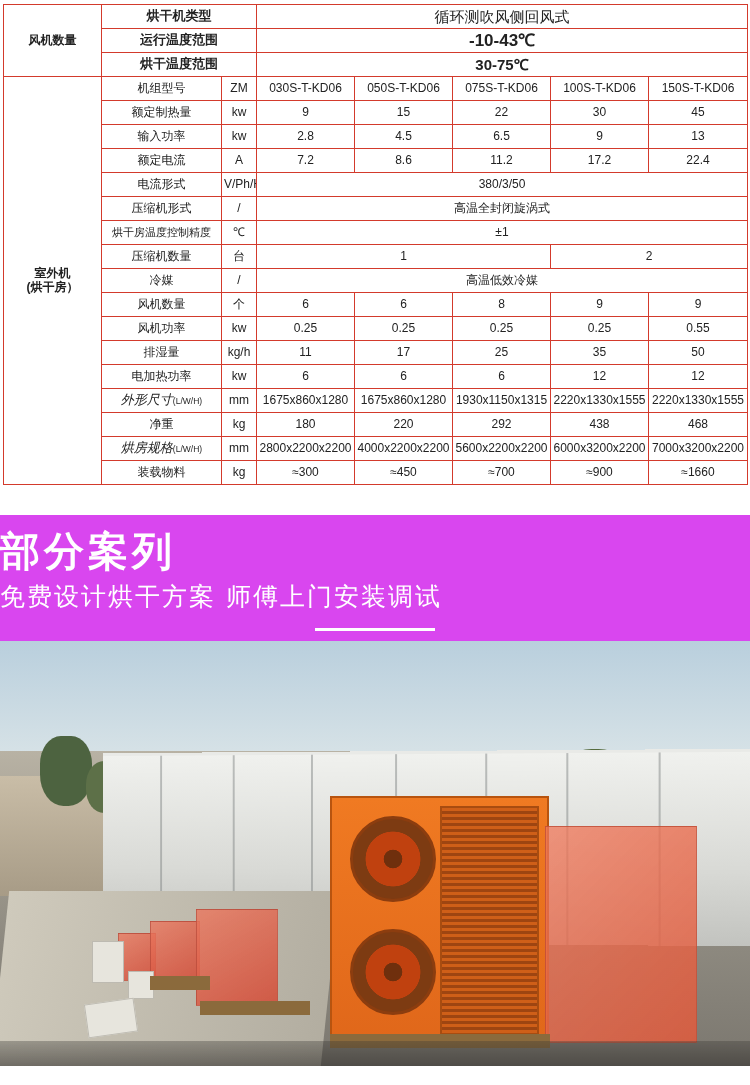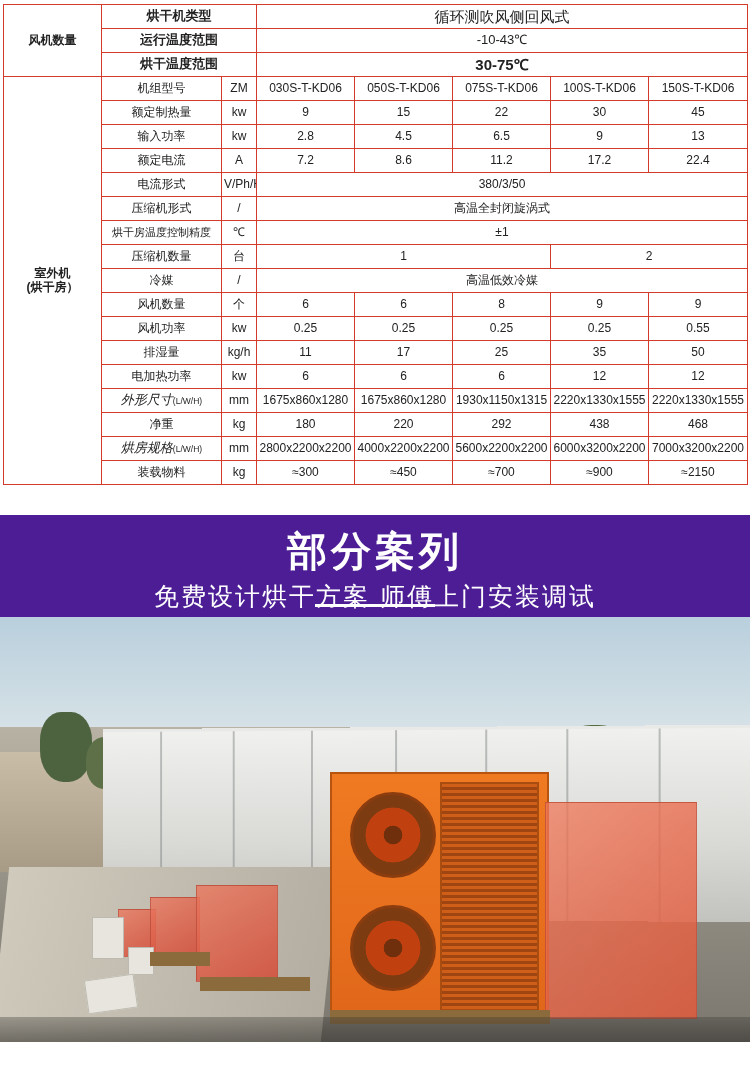--- a/index.html
+++ b/index.html
@@ -76,24 +76,23 @@
     font-size: 9px;
   }
   .lbl-main { font-size: 13px; font-style: italic; }
   .lbl-sub  { font-size: 8.5px; vertical-align: baseline; }
 
   
   .banner {
     position: relative;
     margin-top: 30px;
     width: 750px;
-    height: 102px;
-    background: #4c1d95;
+    height: 126px;
+    background: #d946ef;
     color: #ffffff;
-    text-align: center;
     box-sizing: border-box;
   }
   .banner-title {
     padding-top: 13px;
     font-size: 40px;
     font-weight: bold;
     letter-spacing: 4px;
     line-height: 1.15;
     font-family: "DejaVu Sans", sans-serif;
   }
@@ -225,21 +224,21 @@
       </colgroup>
       <tbody>
 
         <tr>
           <td class="blue-head" rowspan="3">风机数量</td>
           <td class="red-head small" colspan="2">烘干机类型</td>
           <td colspan="5" style="font-size:15px;font-weight:normal;">循环测吹风侧回风式</td>
         </tr>
         <tr>
           <td class="red-head small" colspan="2">运行温度范围</td>
-          <td colspan="5" style="font-size:13px;font-weight:normal;">-10-43℃</td>
+          <td colspan="5" style="font-size:17px;font-weight:bold;">-10-43℃</td>
         </tr>
         <tr>
           <td class="red-head small" colspan="2">烘干温度范围</td>
           <td colspan="5" style="font-size:15px;font-weight:bold;">30-75℃</td>
         </tr>
 
         <tr>
           <td class="red-head" rowspan="19">
             <div>室外机</div>
             <div>(烘干房）</div>
@@ -388,21 +387,21 @@
           <td class="sub">7000x3200x2200</td>
         </tr>
 
         <tr>
           <td class="label">装载物料</td>
           <td class="unit">kg</td>
           <td>≈300</td>
           <td>≈450</td>
           <td>≈700</td>
           <td>≈900</td>
-          <td>≈2150</td>
+          <td>≈1660</td>
         </tr>
       </tbody>
     </table>
   </div>
 
   <div class="banner">
     <div class="banner-title">部分案列</div>
     <div class="banner-sub">免费设计烘干方案  师傅上门安装调试</div>
     <div class="banner-rule"></div>
   </div>

